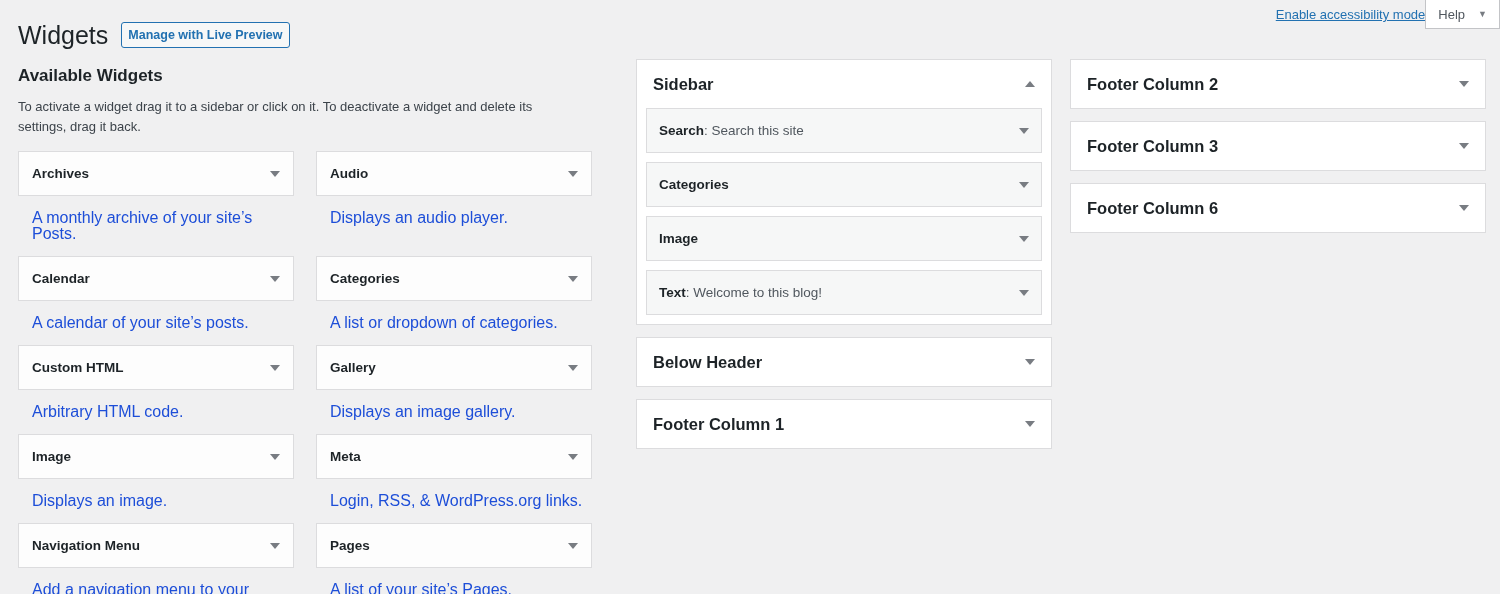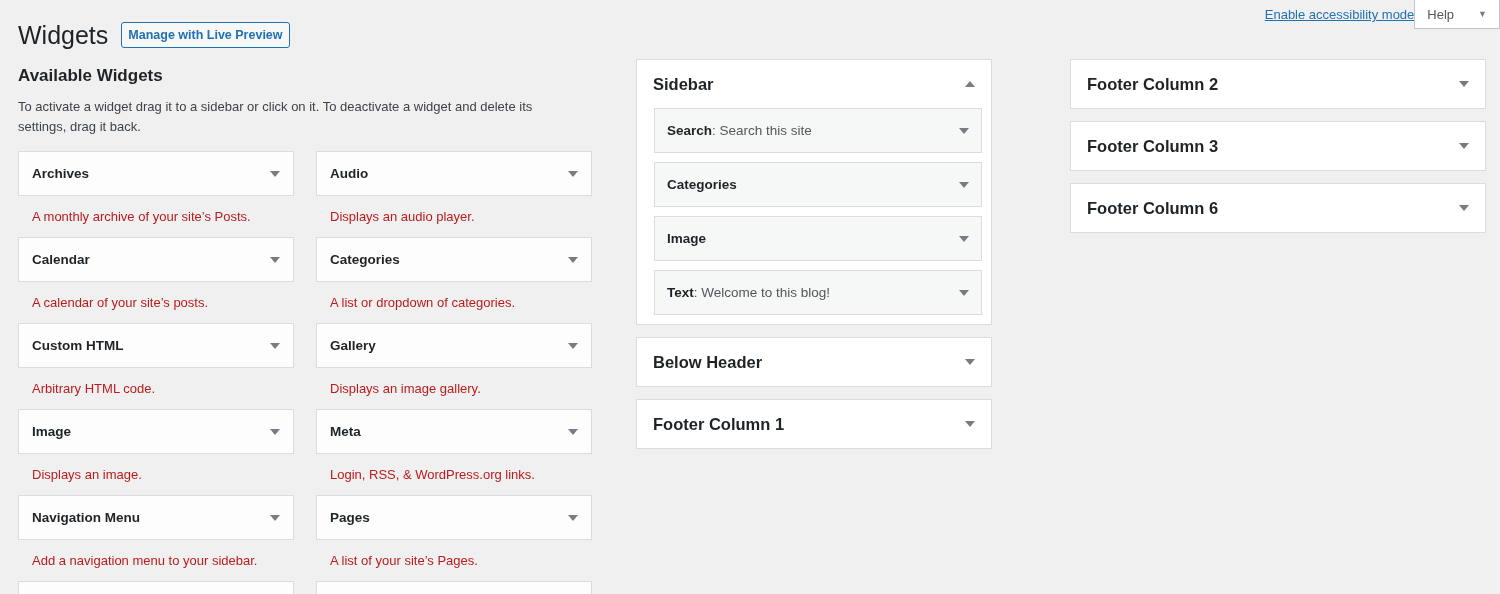--- a/index.html
+++ b/index.html
@@ -31,21 +31,21 @@
     cursor: pointer;
   }
   .help-tab {
     background: #fff;
     border: 1px solid #c3c4c7;
     border-top: none;
     padding: 0 12px;
     height: 29px;
     display: flex;
     align-items: center;
-    gap: 24px;
+    gap: 13px;
     font-size: 13px;
     color: #50575e;
     cursor: pointer;
   }
   .help-tab .caret { font-size: 9px; color: #787c82; line-height: 1; }
 
   
   .page-header {
     position: absolute;
     top: 19px;
@@ -131,32 +131,32 @@
   }
   .tri-up {
     width: 0; height: 0;
     border-left: 5px solid transparent;
     border-right: 5px solid transparent;
     border-bottom: 6px solid #787c82;
     flex: none;
     cursor: pointer;
   }
   .widget-desc {
-    font-size: 13px;
-    color: #b91c1c;
+    font-size: 16px;
+    color: #1d4ed8;
     line-height: 1;
     padding: 14px 0 14px 14px;
   }
 
   
   .col-mid {
     position: absolute;
     left: 636px;
     top: 59px;
-    width: 356px;
+    width: 416px;
   }
   .col-right {
     position: absolute;
     left: 1070px;
     top: 59px;
     width: 416px;
   }
   .panel {
     background: #fff;
     border: 1px solid #dcdcde;
@@ -169,21 +169,21 @@
     justify-content: space-between;
     padding: 0 16px;
     cursor: pointer;
   }
   .panel-head .ptitle {
     font-size: 16.5px;
     font-weight: bold;
     color: #1d2327;
     line-height: 1;
   }
-  .panel-body { padding: 0 9px 9px 17px; }
+  .panel-body { padding: 0 9px 9px 9px; }
   .inner-widget {
     background: #f6f7f7;
     border: 1px solid #dcdcde;
     height: 45px;
     display: flex;
     align-items: center;
     justify-content: space-between;
     padding: 0 12px;
     margin-bottom: 9px;
     cursor: pointer;

